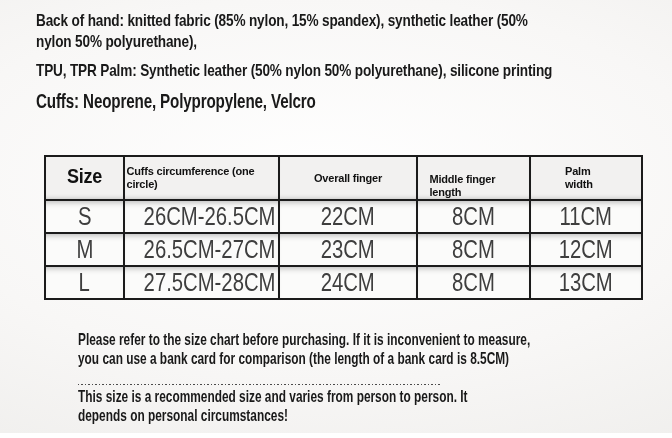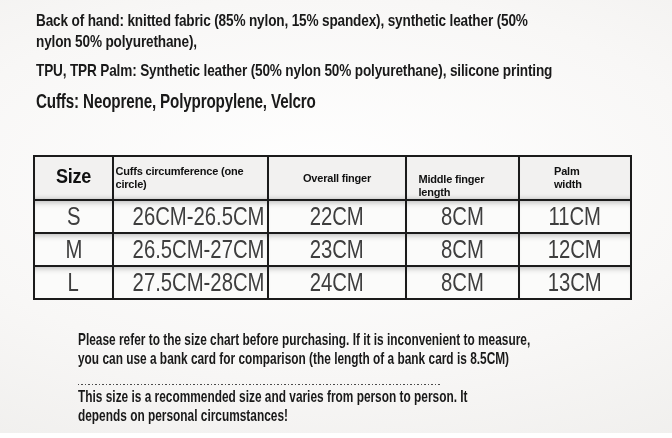--- a/index.html
+++ b/index.html
@@ -30,21 +30,21 @@
   .para-cuffs { margin-top: 8px; }
   .line-cuffs {
     font-size: 20px;
     line-height: 24px;
     transform: scaleX(0.76);
   }
 
   
   .size-table {
     position: absolute;
-    left: 33px;
+    left: 44px;
     top: 155px;
     width: 597px;
     border-collapse: collapse;
     table-layout: fixed;
     background: #fdfdfd;
   }
   .size-table th, .size-table td {
     border: 2px solid #1b1b1b;
     padding: 0;
     text-align: center;

